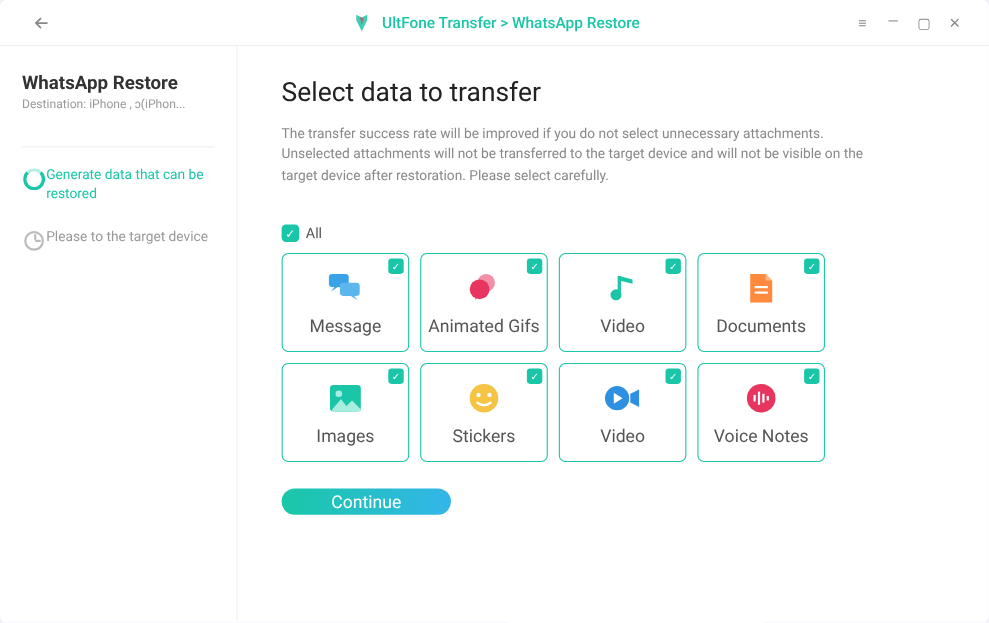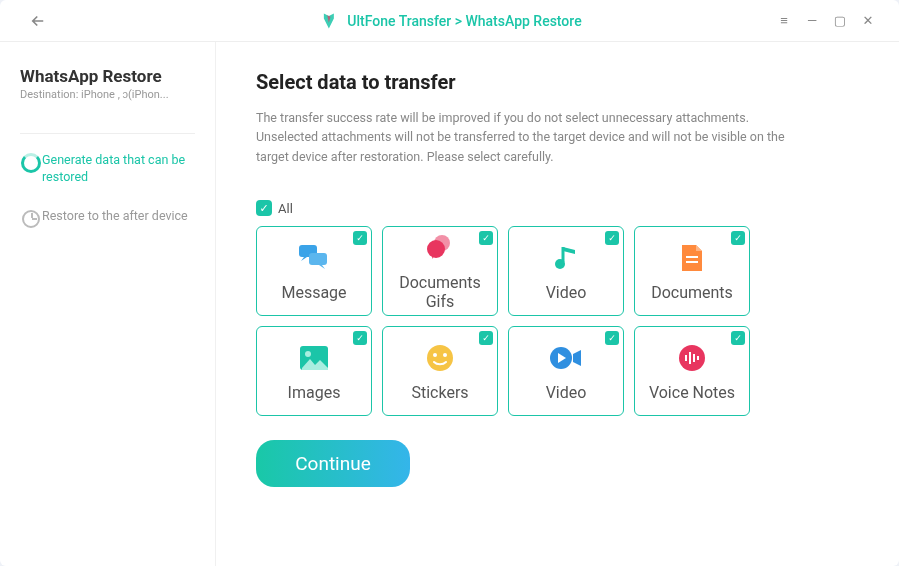--- a/index.html
+++ b/index.html
@@ -19,30 +19,30 @@
 .divider { height:1px; background:#eee; margin:32px 0 18px 0; }
 .step { display:flex; align-items:flex-start; margin-bottom:22px; font-size:12.5px; line-height:1.35; }
 .step-ico { width:22px; height:22px; flex-shrink:0; display:flex; align-items:center; justify-content:center; }
 .step.active { color:#1bc5a8; }
 .step.inactive { color:#999; }
 .spinner-ring { width:20px; height:20px; border:3px solid #1bc5a8; border-top-color:#b9f0e5; border-radius:50%; }
 .clock { width:18px; height:18px; border:2px solid #bbb; border-radius:50%; position:relative; }
 .clock::before { content:""; position:absolute; width:2px; height:5px; background:#bbb; top:1px; left:7px; }
 .clock::after { content:""; position:absolute; width:5px; height:2px; background:#bbb; top:6px; left:8px; }
 .main { flex:1; padding:28px 40px 24px 40px; overflow:auto; }
-.main-title { font-size:20px; font-weight:700; color:#222; margin-bottom:14px; }
+.main-title { font-size:24px; font-weight:400; color:#222; margin-bottom:14px; }
 .main-desc { font-size:12.5px; color:#888; line-height:1.55; max-width:540px; margin-bottom:34px; }
 .all-row { display:flex; align-items:center; gap:6px; margin-bottom:10px; font-size:13px; color:#555; }
 .chk { width:16px; height:16px; border-radius:4px; background:#1bc5a8; display:flex; align-items:center; justify-content:center; color:#fff; font-size:11px; cursor:pointer; }
 .grid { display:grid; grid-template-columns:repeat(4,116px); gap:10px; }
 .card { height:90px; border:1.5px solid #1bc5a8; border-radius:6px; position:relative; display:flex; flex-direction:column; align-items:center; justify-content:center; gap:8px; cursor:pointer; background:#fff; }
 .card-chk { position:absolute; top:4px; right:4px; width:14px; height:14px; border-radius:3px; background:#1bc5a8; display:flex; align-items:center; justify-content:center; color:#fff; font-size:9px; }
 .card-ico { width:34px; height:34px; display:flex; align-items:center; justify-content:center; }
 .card-label { font-size:16px; color:#555;text-align:center; }
-.continue-btn { margin-top:24px; width:154px; height:47px; border:none; border-radius:18px; background:linear-gradient(90deg,#19c8a7,#34b5ea); color:#fff; font-size:19px; cursor:pointer; }
+.continue-btn { margin-top:24px; width:154px; height:24px; border:none; border-radius:18px; background:linear-gradient(90deg,#19c8a7,#34b5ea); color:#fff; font-size:16px; cursor:pointer; }
 </style>
 </head>
 <body>
 
 <div class="window">
   <div class="titlebar">
     <div class="back-btn">
       <svg width="18" height="18" viewBox="0 0 24 24" fill="none" stroke="currentColor" stroke-width="2.2">
           <path d="M19 12H5M11 18l-6-6 6-6"></path>
         </svg>
@@ -73,21 +73,21 @@
       <div class="step active">
         <span class="step-ico">
             <span class="spinner-ring"></span>
           </span>
         <span>Generate data that can be restored</span>
       </div>
       <div class="step inactive">
         <span class="step-ico">
             <span class="clock"></span>
           </span>
-        <span>Restore to the after device</span>
+        <span>Please to the target device</span>
       </div>
     </div>
 
     <div class="main">
       <div class="main-title">Select data to transfer</div>
       <div class="main-desc">The transfer success rate will be improved if you do not select unnecessary attachments. Unselected attachments will not be transferred to the target device and will not be visible on the target device after restoration. Please select carefully.</div>
 
       <div class="all-row">
         <span class="chk">✓</span>
         <span>All</span>
@@ -110,21 +110,21 @@
 
         <div class="card">
           <span class="card-chk">✓</span>
           <span class="card-ico">
             <svg width="32" height="30" viewBox="0 0 32 30">
                 <circle cx="18" cy="10" r="8" fill="#e8355f" opacity="0.55"></circle>
                 <circle cx="12" cy="16" r="9" fill="#e8355f"></circle>
                 <path d="M12 21l-4 5 1-5z" fill="#e8355f"></path>
               </svg>
           </span>
-          <span class="card-label">Documents Gifs</span>
+          <span class="card-label">Animated Gifs</span>
         </div>
 
         <div class="card">
           <span class="card-chk">✓</span>
           <span class="card-ico">
             <svg width="30" height="30" viewBox="0 0 30 30">
                 <path d="M12 4v15" stroke="#1bc5a8" stroke-width="3" fill="none"></path>
                 <circle cx="9" cy="21" r="5" fill="#1bc5a8"></circle>
                 <path d="M12 4l12 3v4l-12-3z" fill="#1bc5a8"></path>
               </svg>

